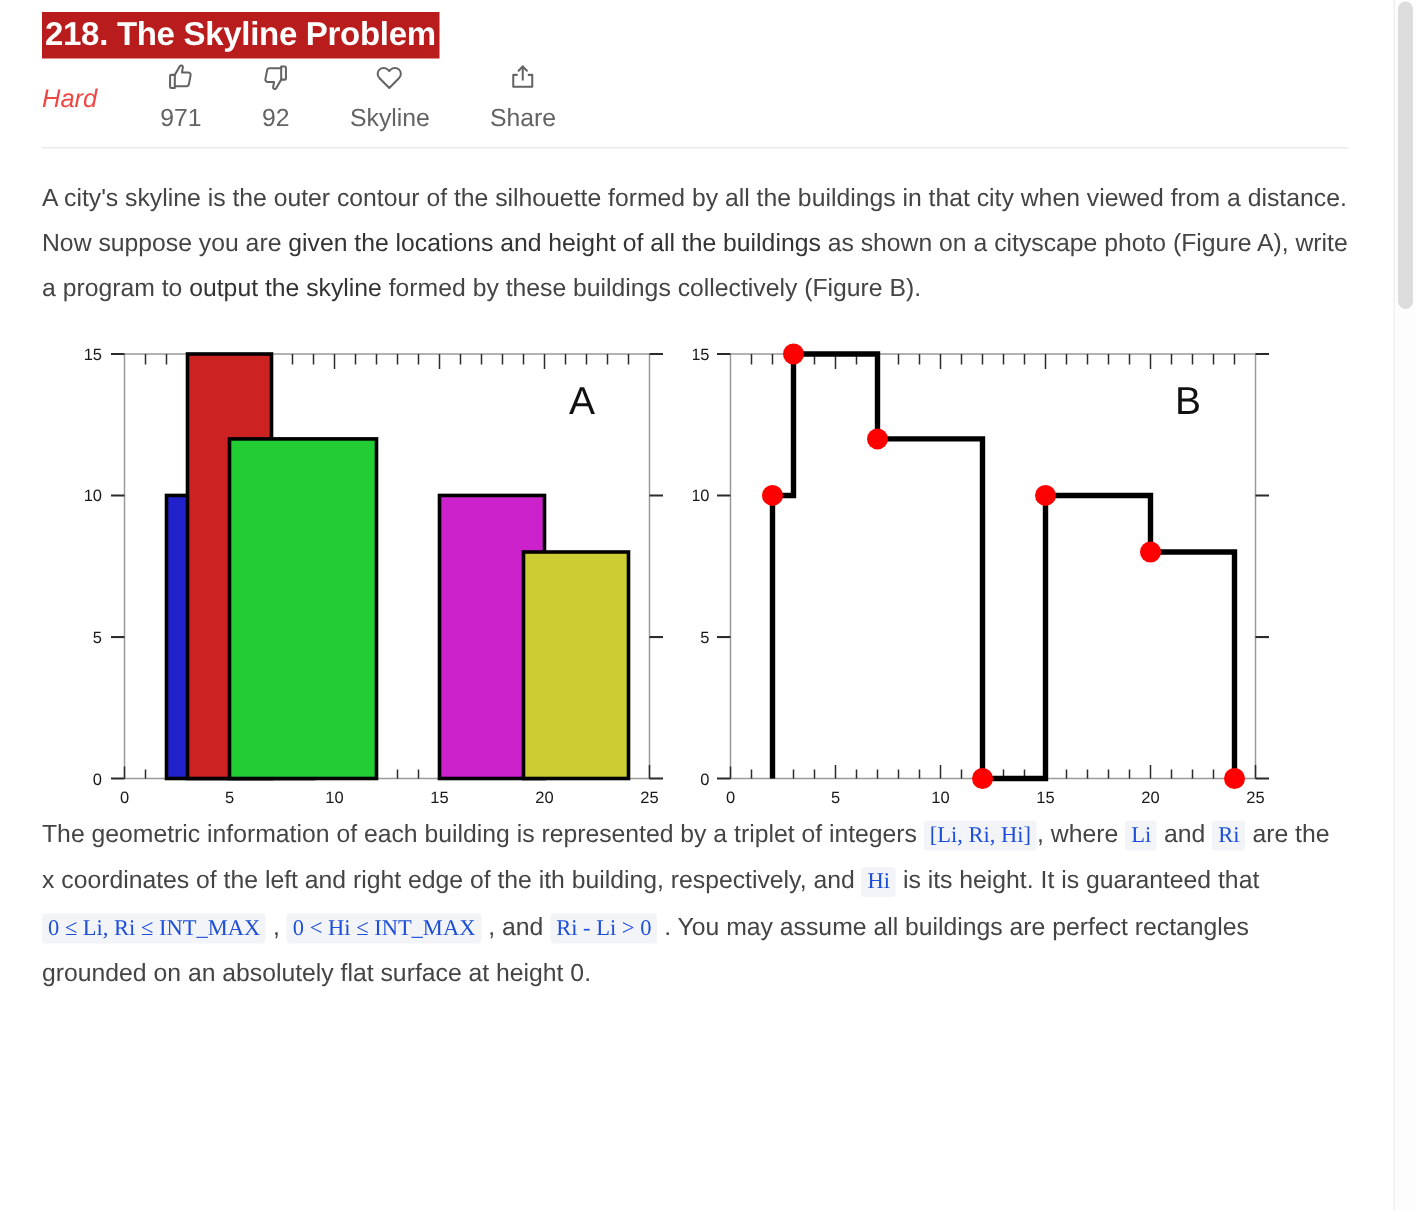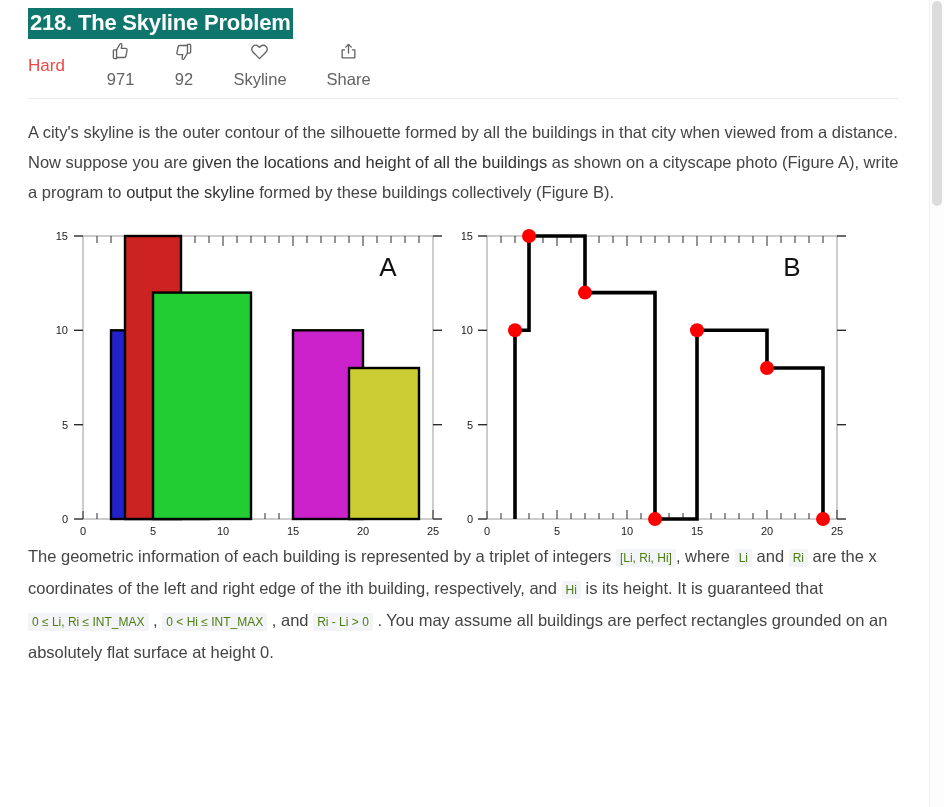--- a/index.html
+++ b/index.html
@@ -24,38 +24,39 @@
   }
 
   
   .title-row { padding-top: 8px; }
   .title {
     display: inline-block;
     font-size: 22px;
     font-weight: 600;
     line-height: 1.3;
     color: #ffffff;
-    background: #0f766e;
+    background: #b91c1c;
     padding: 1px 2px;
     letter-spacing: -0.2px;
   }
 
   
   .action-bar {
     display: flex;
     align-items: center;
     gap: 0px;
     margin-top: 14px;
     height: 26px;
   }
   .difficulty {
     font-size: 17px;
     color: #ef4743;
     font-weight: 400;
     margin-right: 42px;
+    font-style: italic;
   }
   .action {
     display: flex;
     align-items: center;
     gap: 9px;
     color: #636363;
     font-size: 16.5px;
     margin-right: 40px;
     cursor: pointer;
     flex-direction: column;
@@ -75,24 +76,24 @@
   p.para {
     font-size: 16.5px;
     line-height: 30px;
     color: #444444;
     margin: 0;
     padding-top: 18px;
     font-weight: 400;
   }
   p.para b { font-weight: 400; color: #333; }
   code.inline {
-    font-family: Liberation Sans, sans-serif;
-    font-size: 12px;
+    font-family: Liberation Serif, serif;
+    font-size: 15px;
     background: #f2f4f7;
-    color: #4d7c0f;
+    color: #1d4ed8;
     padding: 2px 4px;
     border-radius: 2px;
     white-space: pre;
   }
 
   
   .figures {
     position: relative;
     margin-top: 14px;
     height: 316px;

